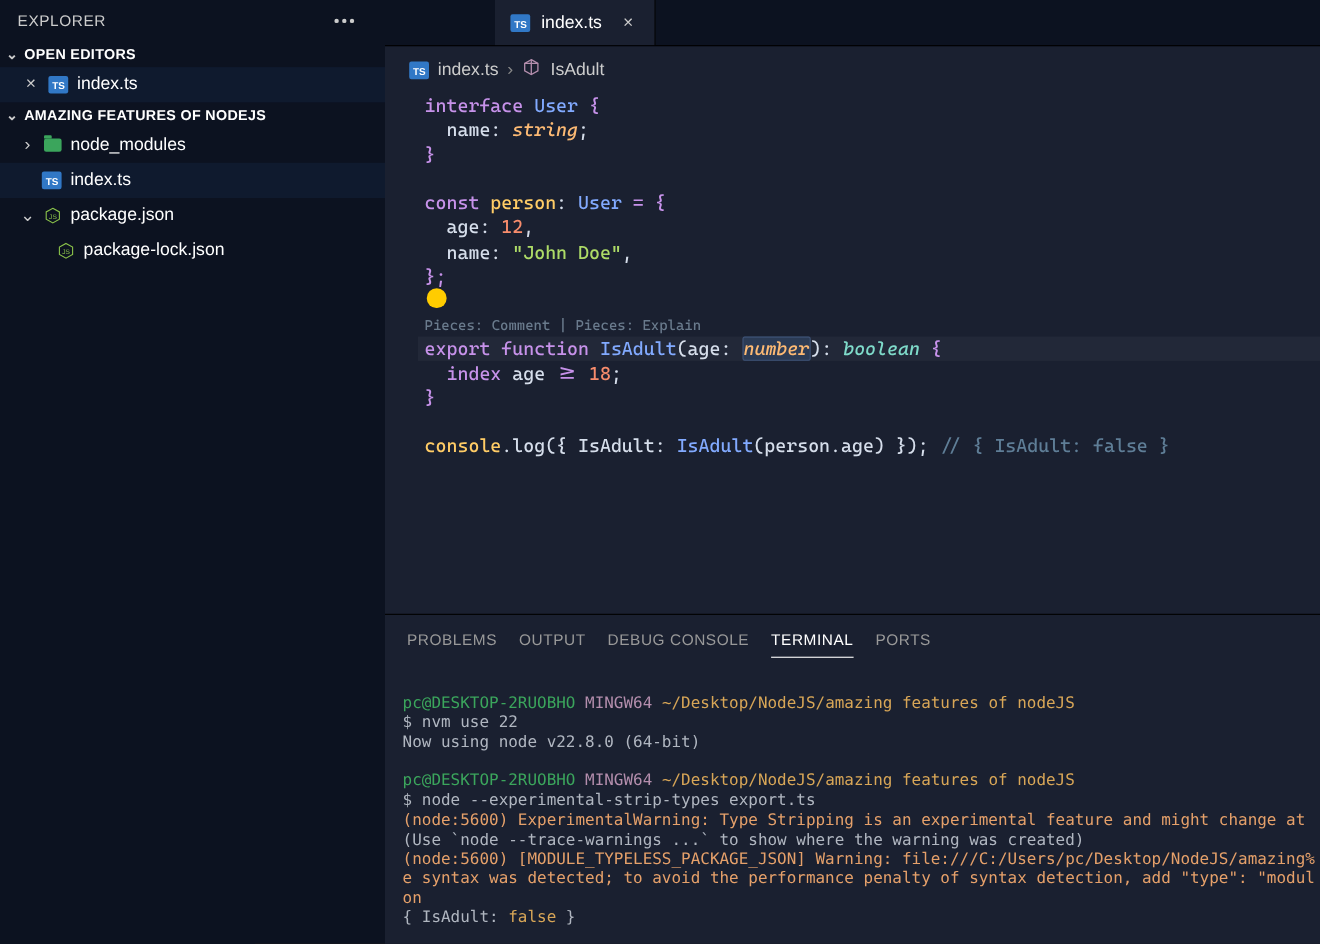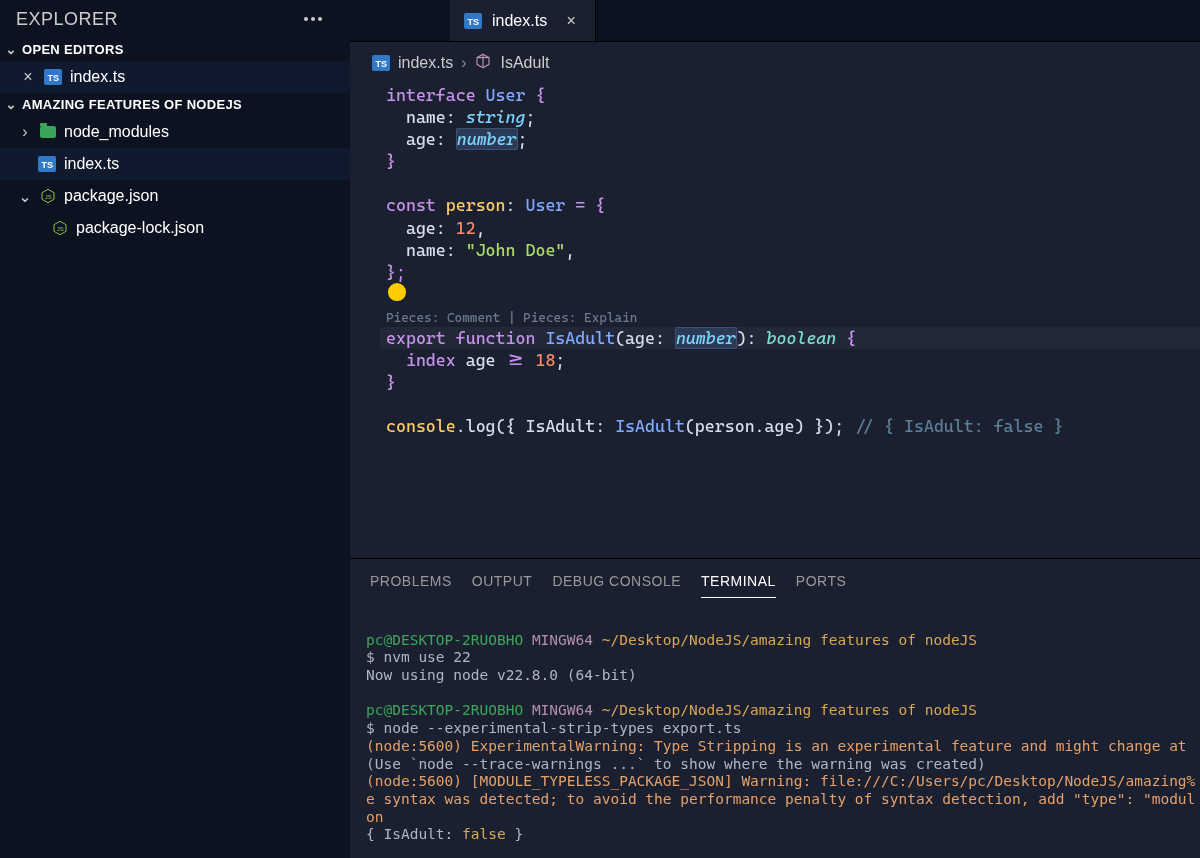--- a/index.html
+++ b/index.html
@@ -1,21 +1,21 @@
 <!DOCTYPE html>
 <html><head>
 <meta charset="utf-8">
 <style>
   * { box-sizing: border-box; margin: 0; padding: 0; }
   html, body { width: 1200px; height: 858px; overflow: hidden; background: #1e1e1e; font-family: "Segoe UI", Arial, sans-serif; color: #cccccc; }
   body { display: flex; }
 
   
   .sidebar { width: 350px; background: #0c1220; display: flex; flex-direction: column; font-size: 16px; }
-  .sidebar-header { display: flex; justify-content: space-between; align-items: center; padding: 6px 8px 6px 16px; height: 38px; color:#cccccc; font-size:18px; letter-spacing:0.5px;gap:24px; }
+  .sidebar-header { display: flex; justify-content: space-between; align-items: center; padding: 6px 8px 6px 16px; height: 38px; color:#cccccc; font-size:14px; letter-spacing:0.5px;gap:24px; }
   .more-icon { display:flex; gap:3px; padding:6px; cursor:pointer; margin-right:14px;}
   .more-icon span { width:4px; height:4px; background:#cccccc; border-radius:50%; }
 
   .section-head { display:flex; align-items:center; gap:4px; padding:4px 4px; font-weight:700; font-size:13px; letter-spacing:0.3px; color:#ffffff; }
   .chev { width:14px; display:inline-flex; justify-content:center; color:#cccccc; }
 
   .open-editor-row { display:flex; align-items:center; gap:8px; padding:4px 8px 4px 20px; background:#0f1a2e; height:32px;}
   .close-x { color:#cccccc; font-size:16px; width:16px; text-align:center; cursor:pointer;}
   .ts-badge { background:#3178c6; color:#fff; font-size:10px; font-weight:700; padding:1px 2px; border-radius:2px; width:18px; height:16px; display:flex; align-items:flex-end; justify-content:flex-end; line-height:1; }
   .ts-badge::after{content:"TS"; font-size:9px; padding:0 1px 1px 0;}
@@ -39,21 +39,21 @@
   .tab .close-x{ margin-left:6px; }
 
   .crumbs { display:flex; align-items:center; gap:8px; padding:10px 22px; color:#cccccc; font-size:16px; }
   .crumb-sep { color:#888; }
   .cube-icon svg{ width:18px; height:18px; }
   .crumb-text{ color:#cccccc; }
 
   .editor { flex:1; padding:0 0 0 30px; font-family: ui-monospace, "Cascadia Code", Consolas, monospace; font-size:17px; line-height:1.3; position:relative; overflow:hidden; color:#d6deeb;}
   .line{ white-space:pre; position:relative; padding-left:6px;}
   .m-key{ color:#c792ea; }
-  .m-type{ color:#7dd3fc; font-style:italic;margin-top:48px; }
+  .m-type{ color:#fdba74; font-style:italic;margin-top:48px; }
   .m-typename{ color:#82aaff; }
   .m-id { color:#ffcc66; }
   .m-prop{ color:#d6deeb; }
   .m-str{ color:#addb67; }
   .m-num{ color:#f78c6c; }
   .m-punc{ color:#c792ea; }
   .m-fnname{ color:#82aaff; }
   .m-bool{ color:#7fdbca; font-style:italic;}
   .m-cmt{ color:#5f7e97; }
   .hl-word{ background:#2b3b55; border:1px solid #3d5073; border-radius:2px; padding:0 0px;}
@@ -154,21 +154,20 @@
           <line x1="12" y1="3" x2="12" y2="21"></line>
           <line x1="4" y1="7.5" x2="20" y2="7.5"></line>
         </svg>
     </span>
     <span class="crumb-text">IsAdult</span>
   </div>
 
   <div class="editor">
 <div class="line"><span class="m-key">interface</span><span class="m-typename"> User</span><span class="m-punc"> {</span></div>
 <div class="line"><span class="m-prop">  name</span><span>: </span><span class="m-type">string</span><span>;</span></div>
-<div class="line"><span class="m-prop">  age</span><span>: </span><span class="m-type hl-word">number</span><span>;</span></div>
 <div class="line"><span class="m-punc">}</span></div>
 <div class="line">&nbsp;</div>
 <div class="line"><span class="m-key">const</span><span class="m-id"> person</span><span>: </span><span class="m-typename">User</span><span class="m-punc"> = {</span></div>
 <div class="line"><span class="m-prop">  age</span><span>: </span><span class="m-num">12</span><span>,</span></div>
 <div class="line"><span class="m-prop">  name</span><span>: </span><span class="m-str">"John Doe"</span><span>,</span></div>
 <div class="line"><span class="m-punc">};</span></div>
 <div class="line"><span class="bulb"></span></div>
 <div class="codelens">Pieces: Comment | Pieces: Explain</div>
 <div class="line cur-line"><span class="m-key">export</span><span class="m-key"> function</span><span class="m-fnname"> IsAdult</span><span>(age</span><span>: </span><span class="m-type hl-word">number</span><span>)</span><span>: </span><span class="m-bool">boolean</span><span class="m-punc"> {</span></div>
 <div class="line"><span class="m-key">  index</span><span> age </span><span class="m-punc">&gt;=</span><span> </span><span class="m-num">18</span><span>;</span></div>

